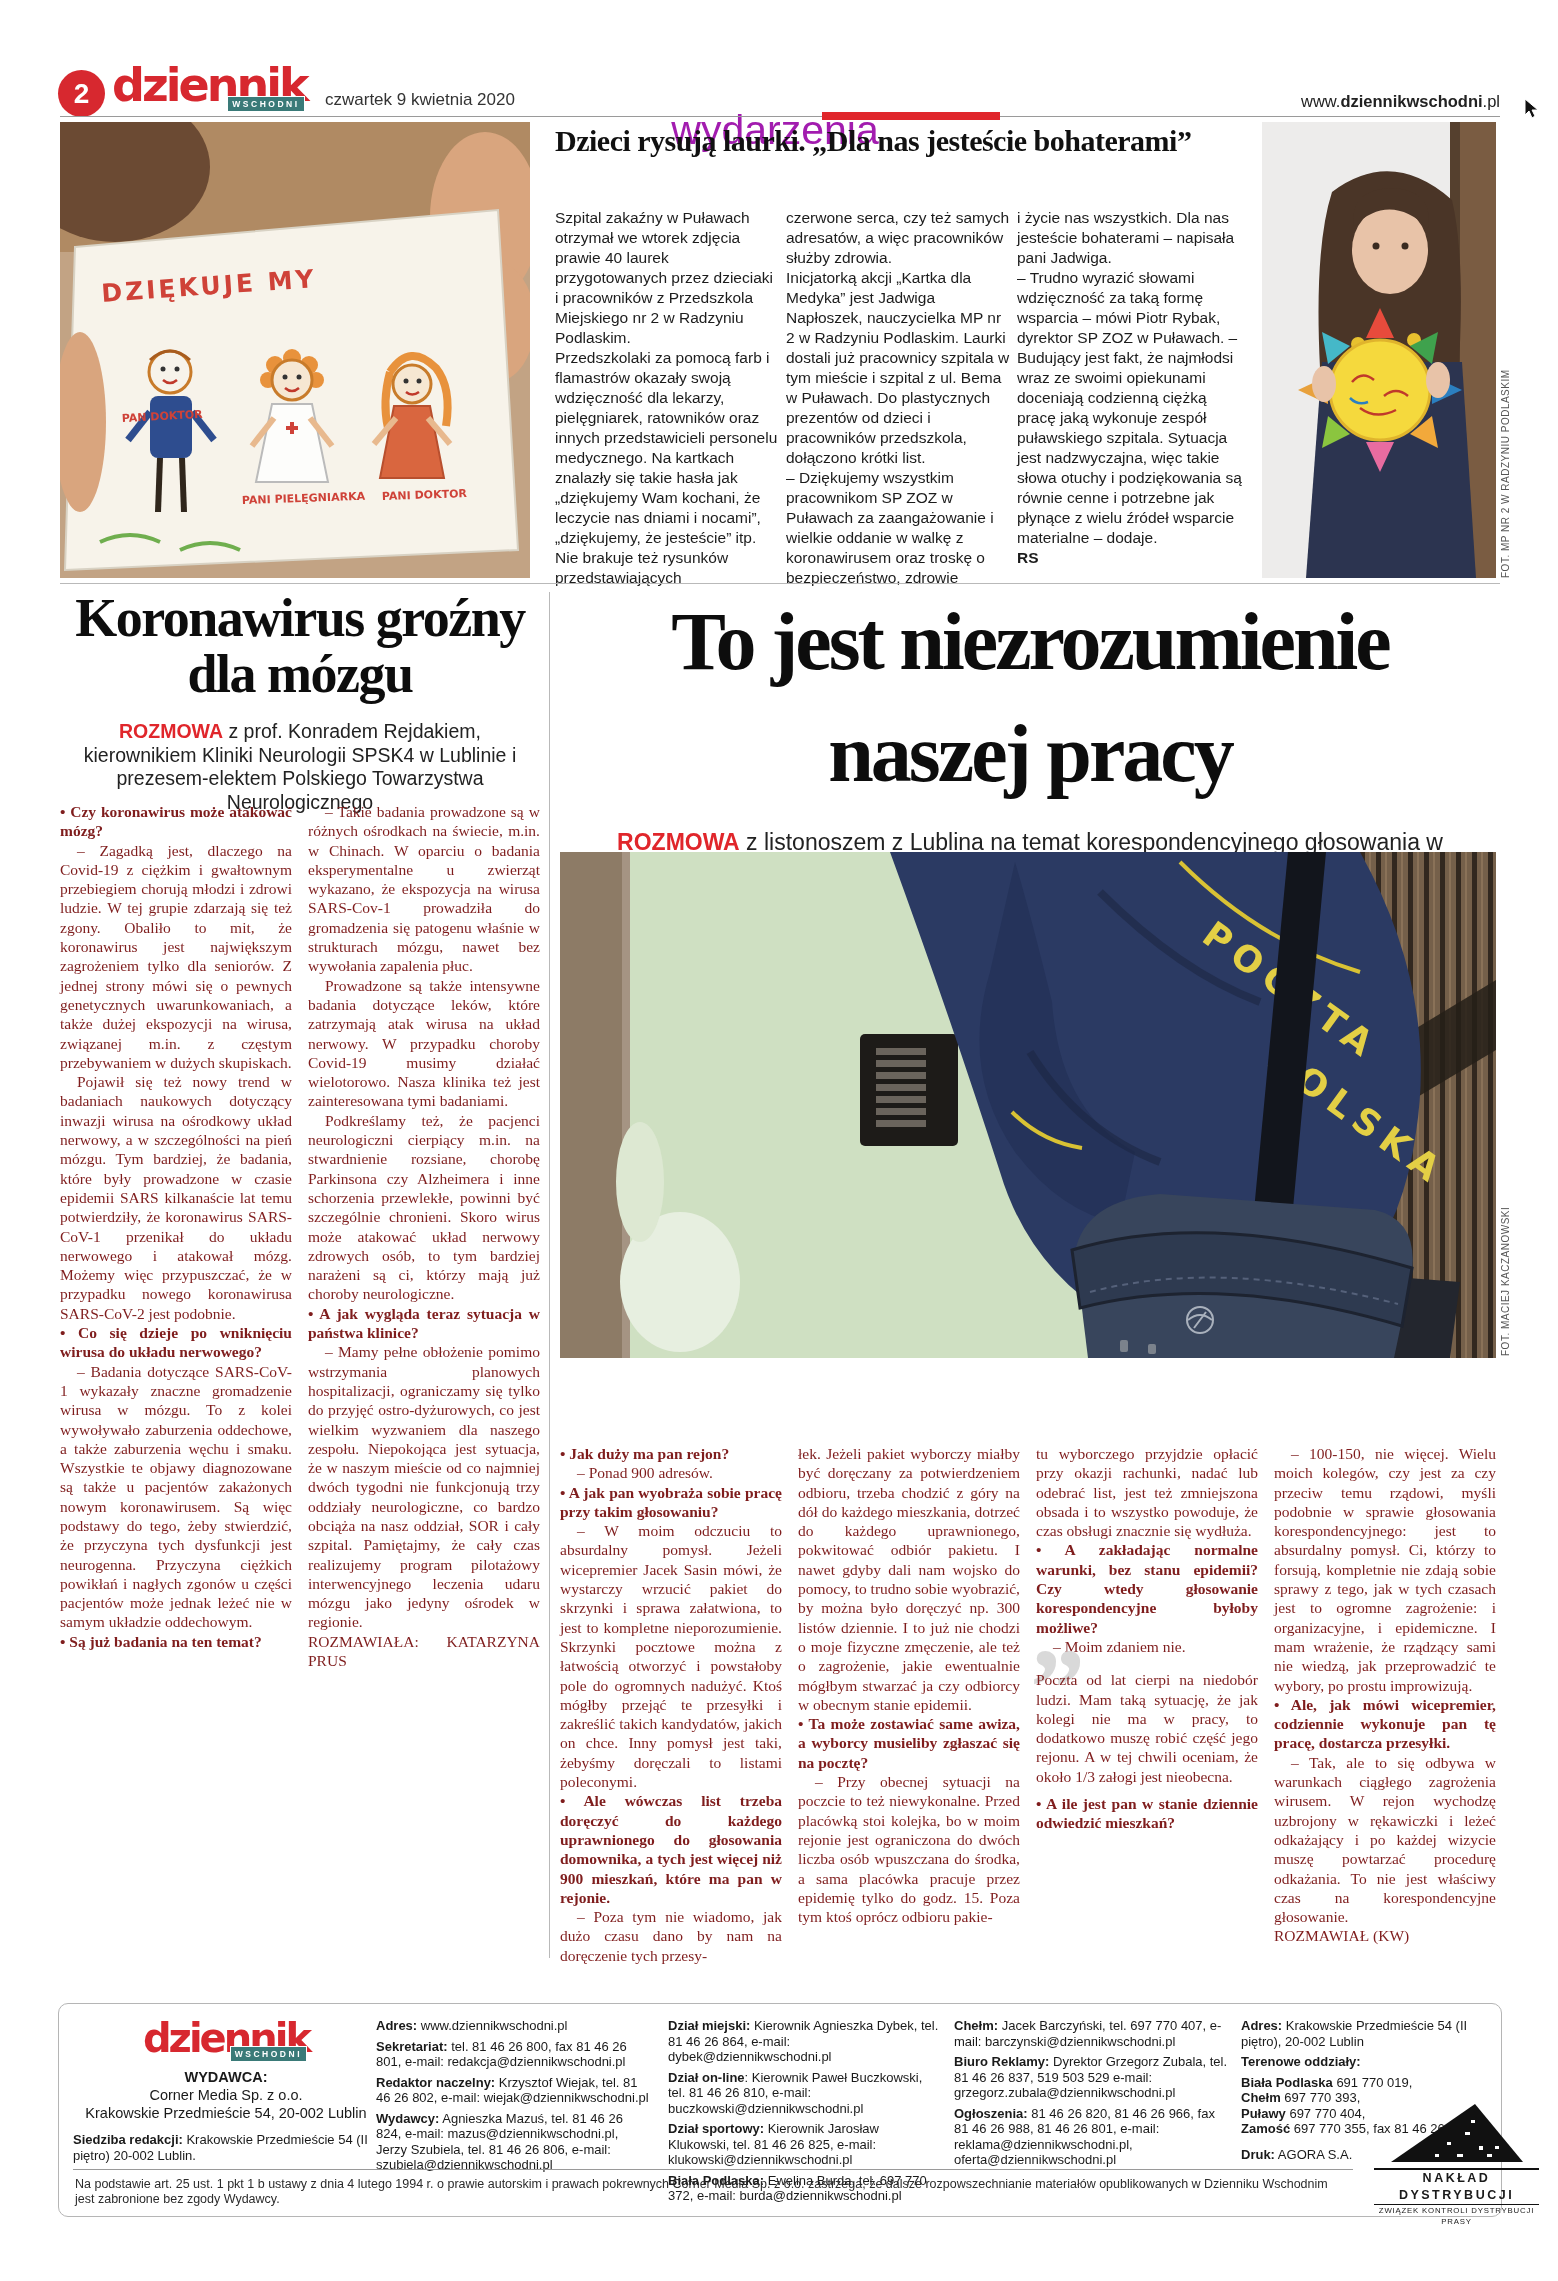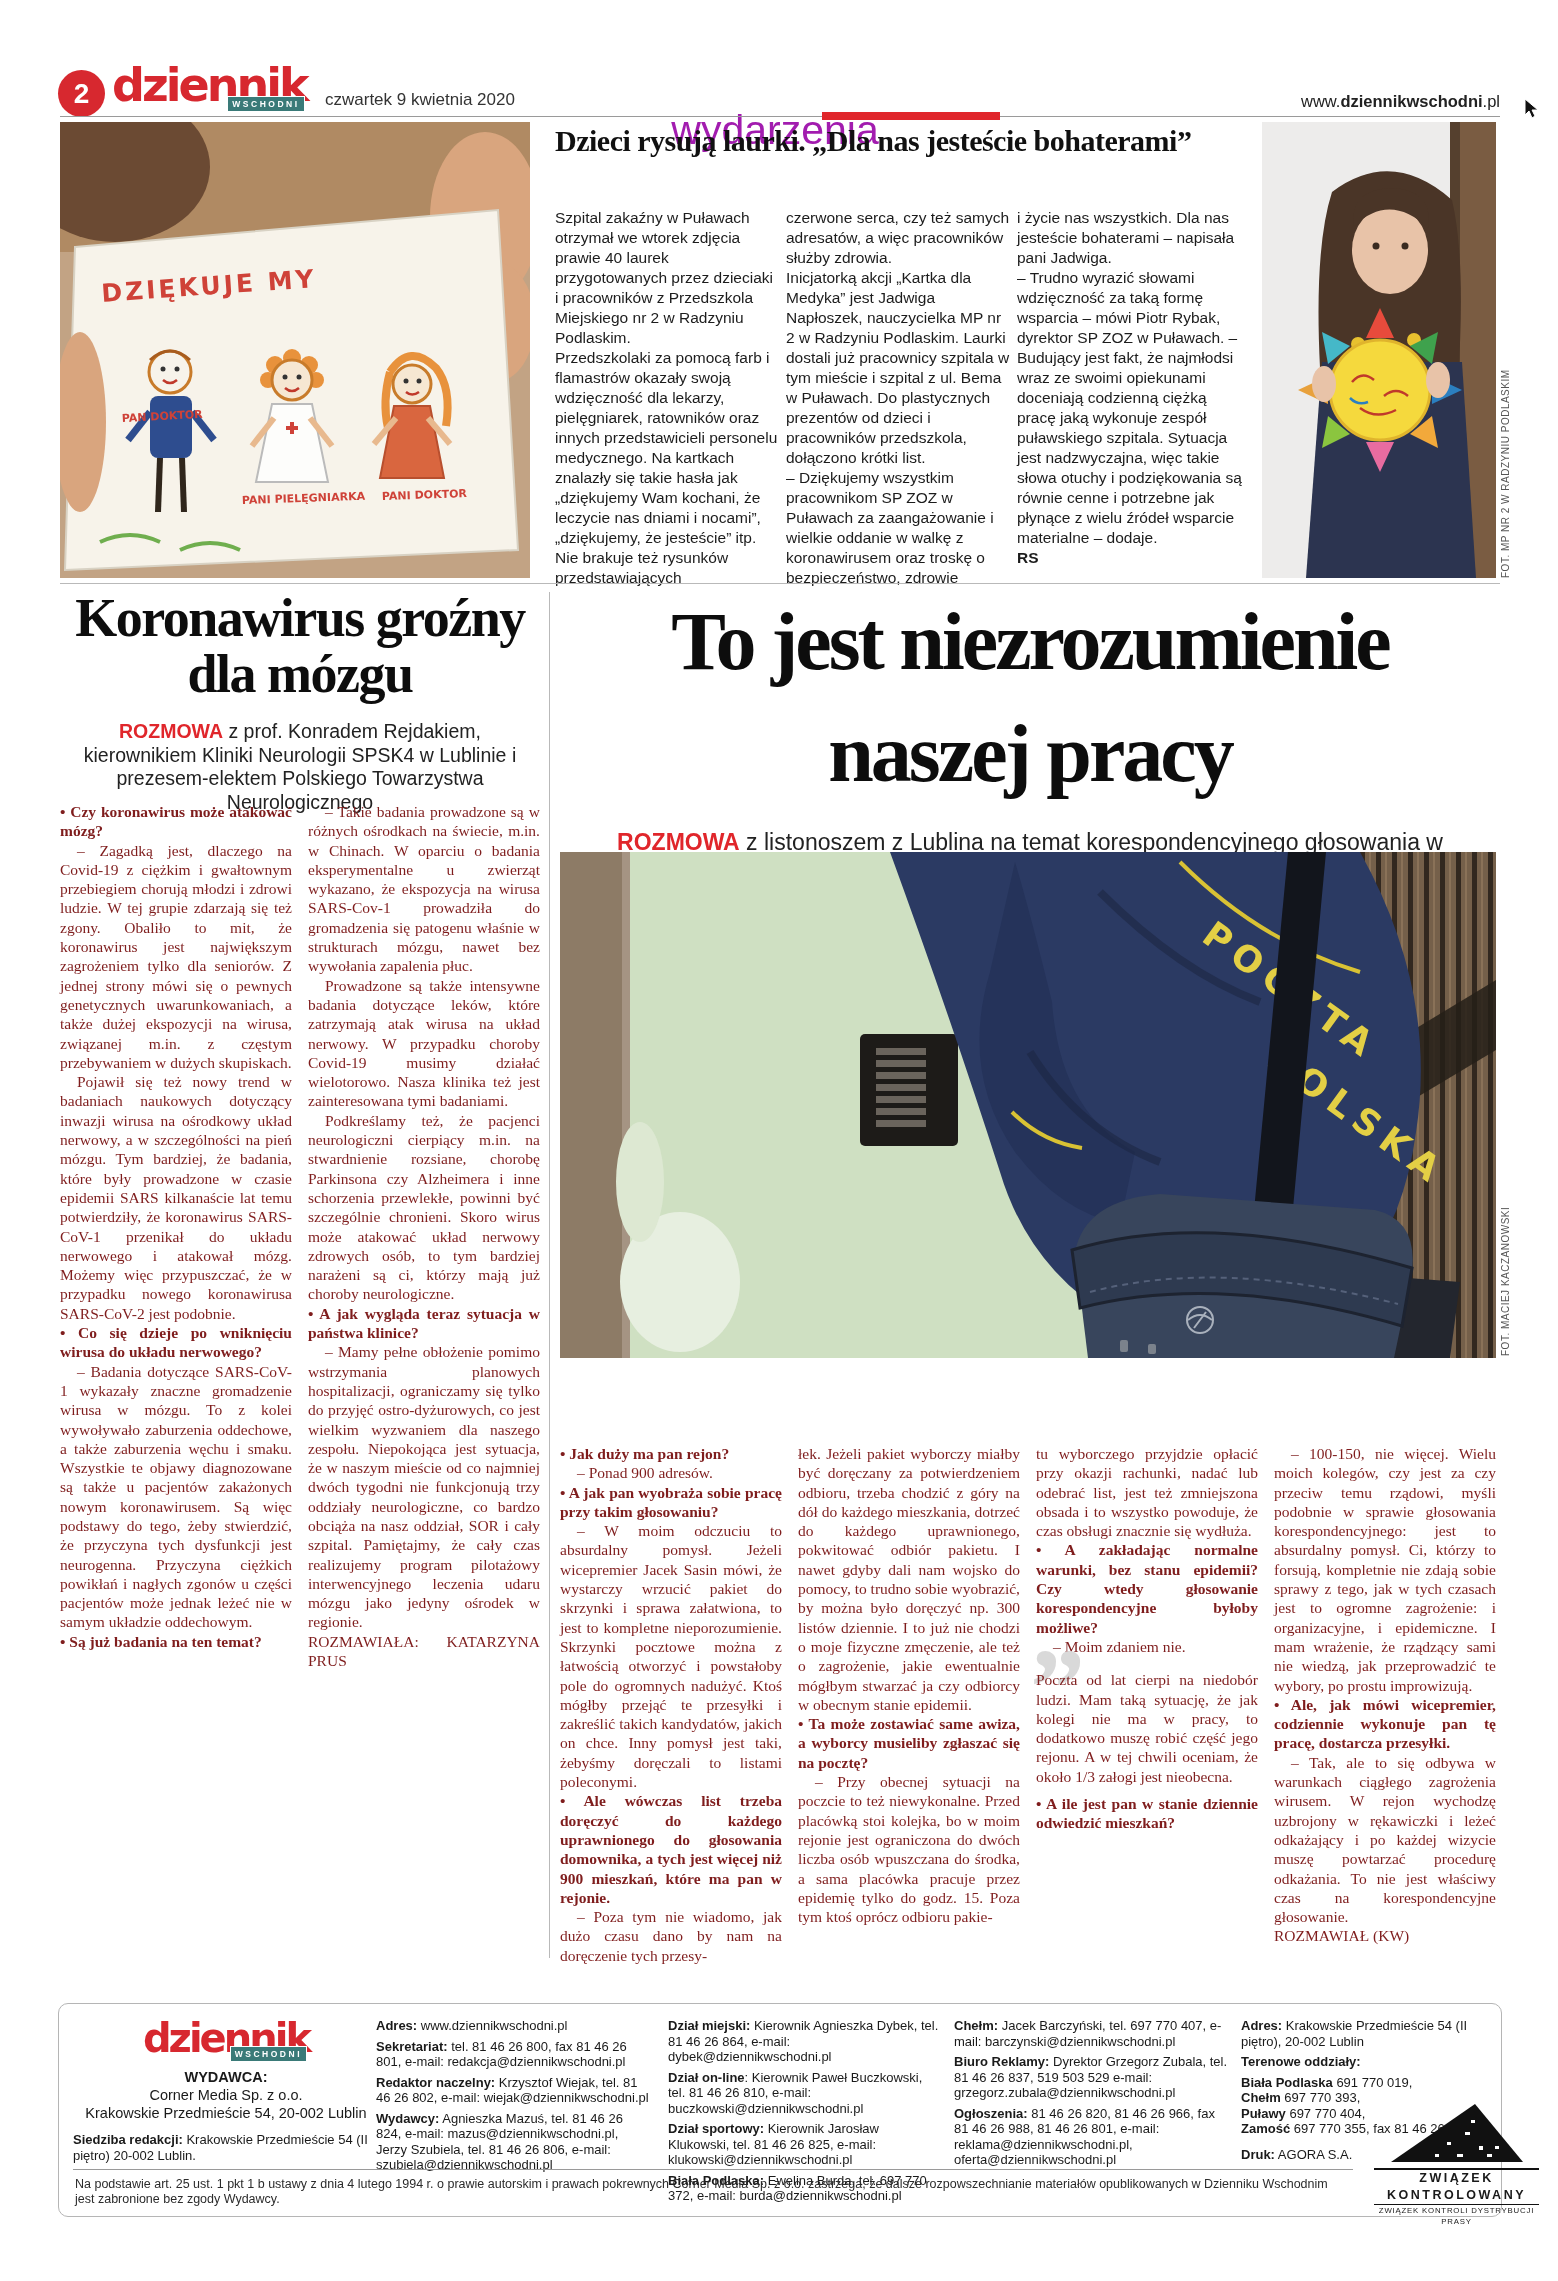--- a/index.html
+++ b/index.html
@@ -395,18 +395,18 @@
           <rect x="60" y="40" width="4" height="3"></rect>
             <rect x="78" y="30" width="5" height="3"></rect>
           <rect x="92" y="44" width="4" height="4"></rect>
             <rect x="70" y="52" width="6" height="3"></rect>
           <rect x="100" y="52" width="5" height="3"></rect>
             <rect x="84" y="18" width="4" height="3"></rect>
           <rect x="48" y="52" width="4" height="3"></rect>
             <rect x="108" y="44" width="4" height="3"></rect>
         </g>
       </svg>
-      <div class="emblem-l1">ZWIĄZEK KONTROLOWANY</div>
+      <div class="emblem-l1">NAKŁAD DYSTRYBUCJI</div>
       <div class="emblem-l2">ZWIĄZEK KONTROLI DYSTRYBUCJI PRASY</div>
     </div>
   </div>
 
 </div>
 
 </body></html>

